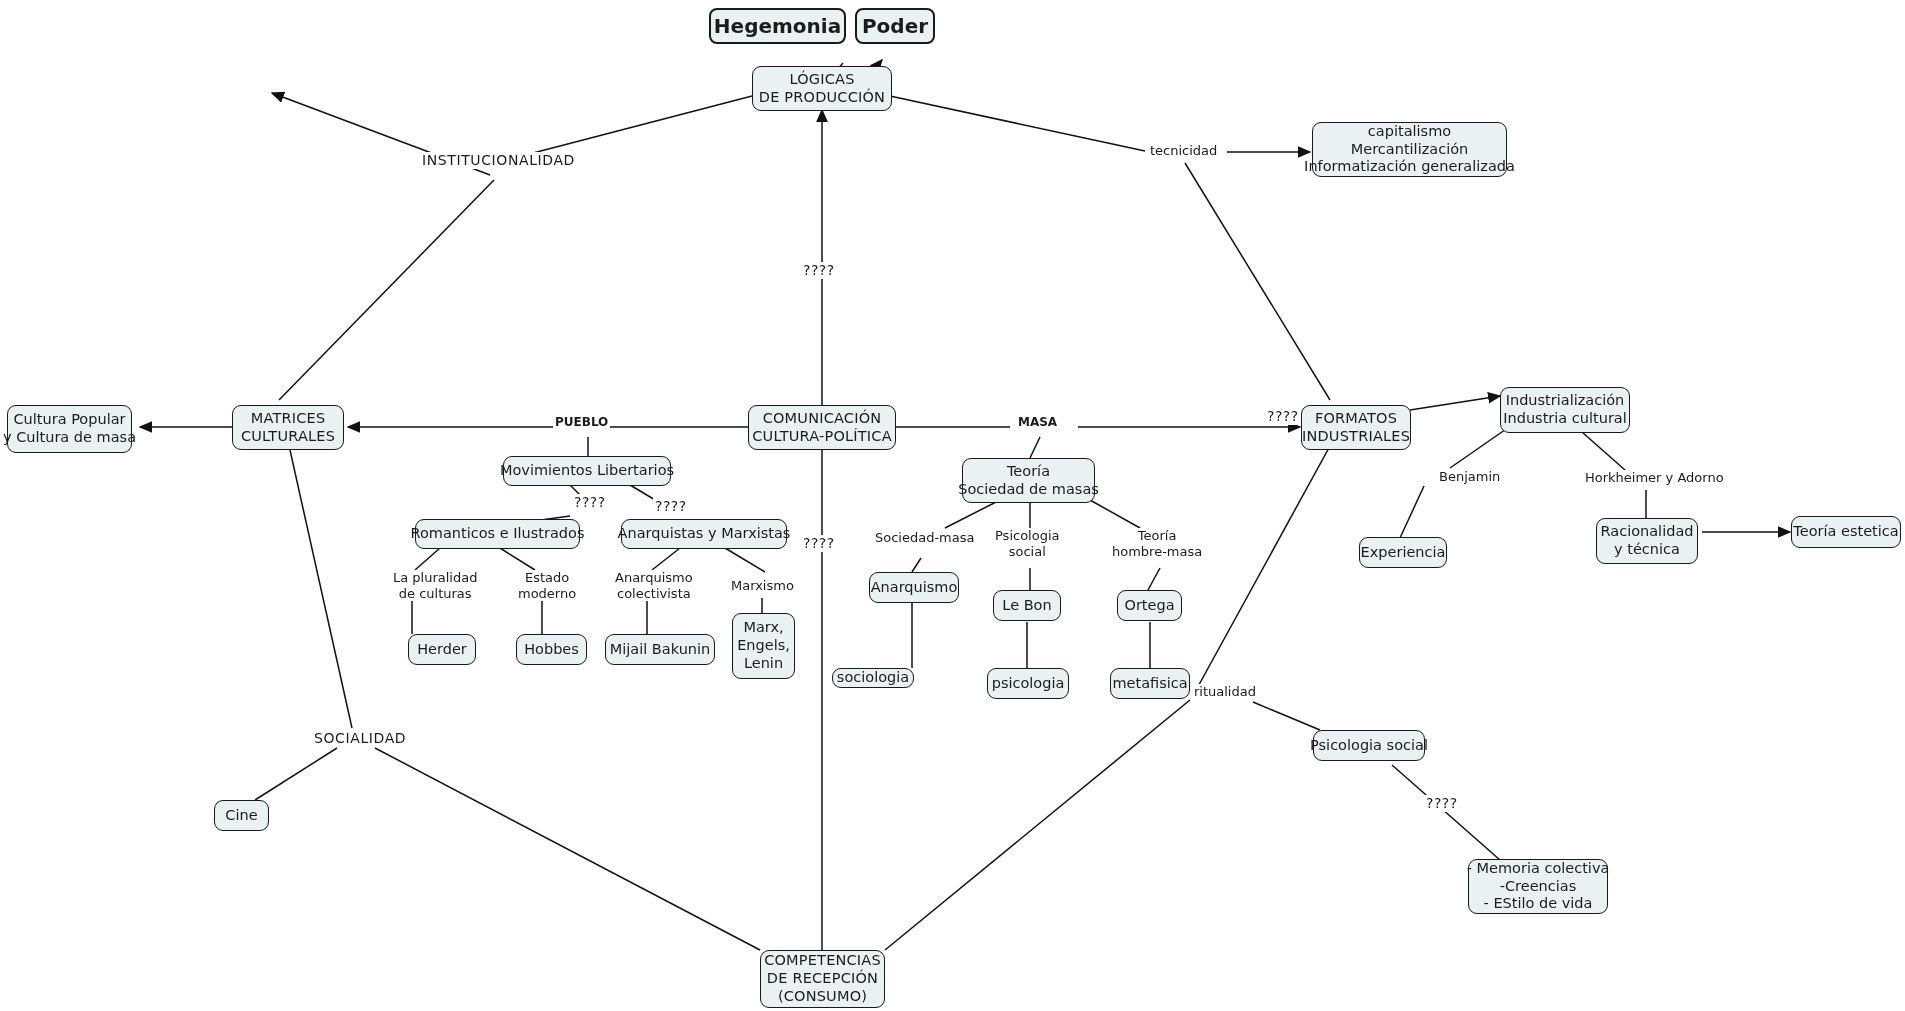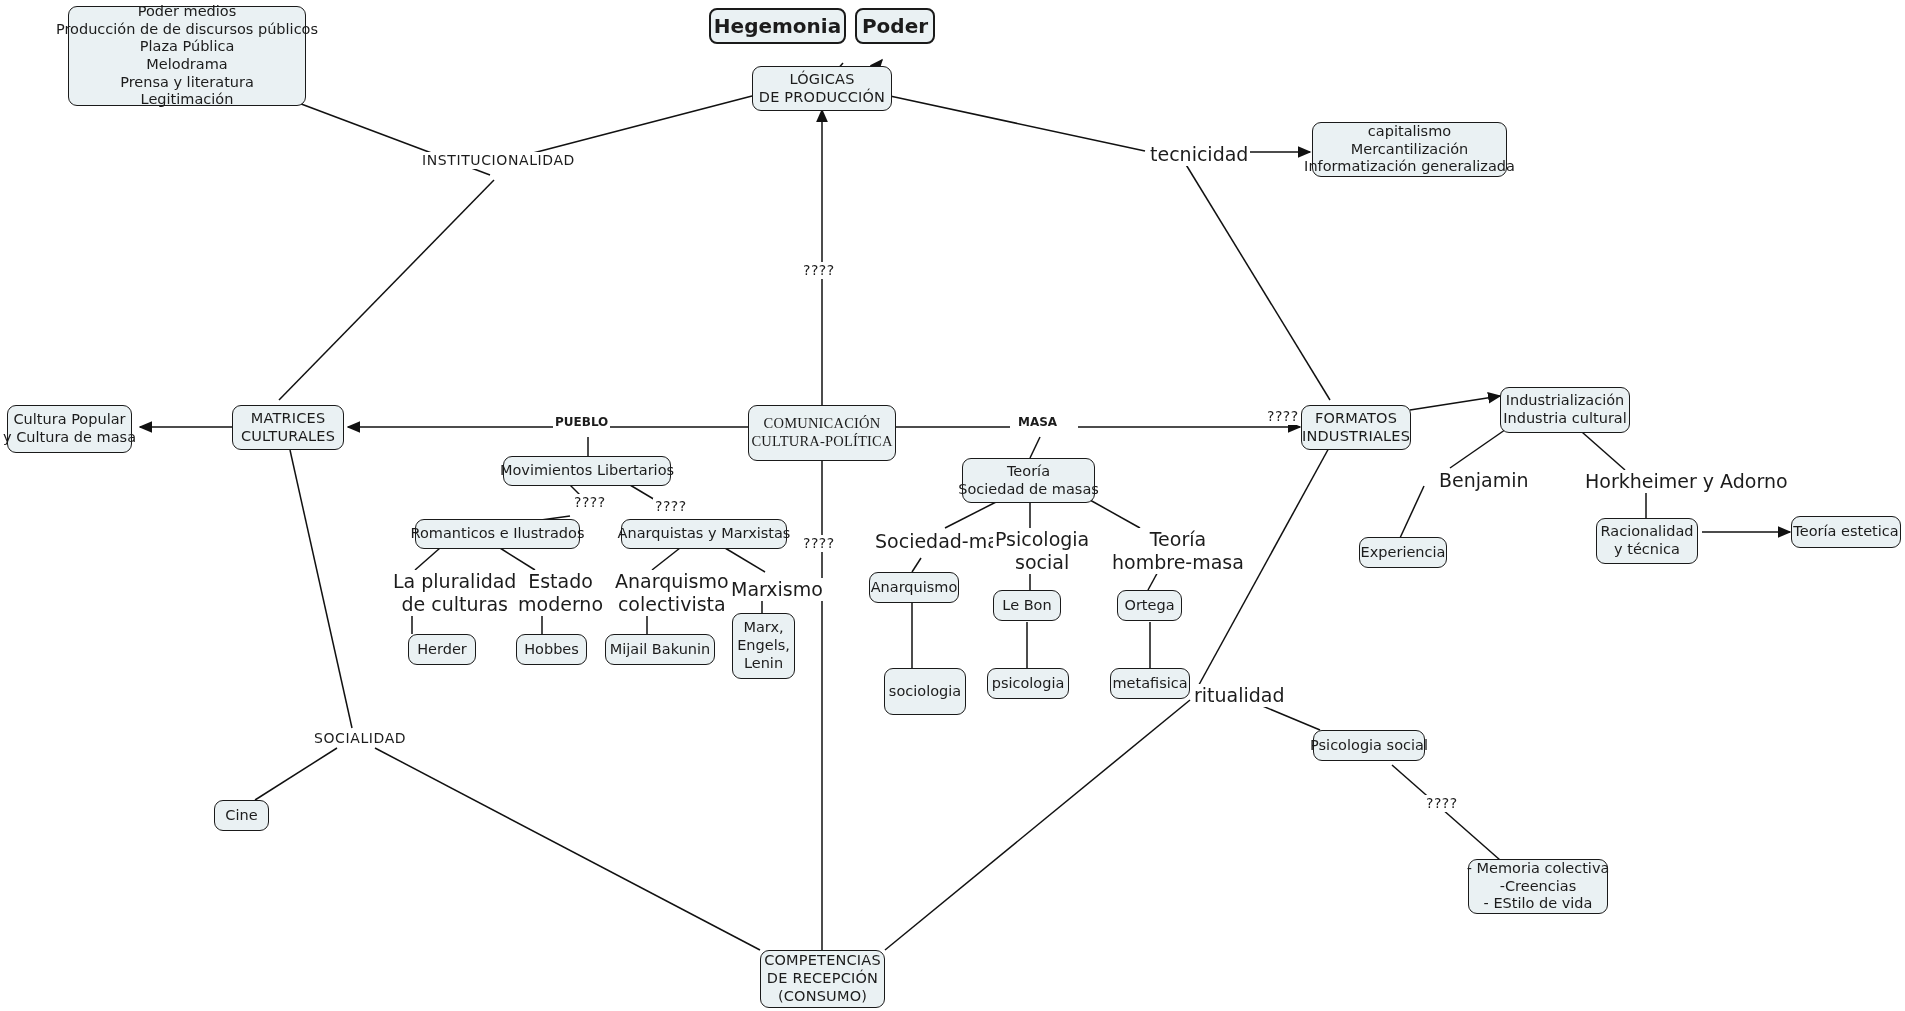--- a/index.html
+++ b/index.html
@@ -48,21 +48,21 @@
   }
   .node.bold {
     font-weight: bold;
     font-size: 20px;
     border-width: 2px;
     border-radius: 8px;
   }
   .elabel {
     position: absolute;
     color: #1c1c1c;
-    font-size: 19px;
+    font-size: 13px;
     line-height: 1.2;
     text-align: center;
     white-space: pre;
     background: #ffffff;
     padding: 0 2px;
     z-index: 4;
   }
   .elabel.strong {
     font-weight: bold;
     font-size: 12px;
@@ -156,45 +156,39 @@
       <line x1="1090" y1="500" x2="1140" y2="528"></line>
       <line x1="921" y1="558" x2="912" y2="572"></line>
       <line x1="1030" y1="568" x2="1030" y2="590"></line>
       <line x1="1160" y1="568" x2="1148" y2="590"></line>
       <line x1="912" y1="602" x2="912" y2="668"></line>
       <line x1="1027" y1="622" x2="1027" y2="668"></line>
       <line x1="1150" y1="622" x2="1150" y2="668"></line>
     </g>
   </svg>
 
-  <div class="node" style="left:68px; top:6px; width:238px; height:100px;">Poder medios
-Producción de de discursos públicos
-Plaza Pública
-Melodrama
-Prensa y literatura
-Legitimación</div>
 
   <div class="node bold" style="left:709px; top:8px; width:137px; height:36px;">Hegemonia</div>
 
   <div class="node bold" style="left:855px; top:8px; width:80px; height:36px;">Poder</div>
 
   <div class="node caps" style="left:752px; top:66px; width:140px; height:45px;">LÓGICAS
 DE PRODUCCIÓN</div>
 
   <div class="node" style="left:1312px; top:122px; width:195px; height:55px;">capitalismo
 Mercantilización
 Informatización generalizada</div>
 
   <div class="node" style="left:7px; top:405px; width:125px; height:48px;">Cultura Popular
 y Cultura de masa</div>
 
   <div class="node caps" style="left:232px; top:405px; width:112px; height:45px;">MATRICES
 CULTURALES</div>
 
-  <div class="node caps" style="left:748px; top:405px; width:148px; height:56px;font-family:Liberation Serif, serif;">COMUNICACIÓN
+  <div class="node caps" style="left:748px; top:405px; width:148px; height:45px;">COMUNICACIÓN
 CULTURA-POLÍTICA</div>
 
   <div class="node caps" style="left:1301px; top:405px; width:110px; height:45px;border-radius:9px;">FORMATOS
 INDUSTRIALES</div>
 
   <div class="node" style="left:1500px; top:387px; width:130px; height:46px;">Industrialización
 Industria cultural</div>
 
   <div class="node" style="left:1791px; top:516px; width:110px; height:32px;">Teoría estetica</div>
 
@@ -221,21 +215,21 @@
 
   <div class="node" style="left:962px; top:458px; width:133px; height:45px;">Teoría
 Sociedad de masas</div>
 
   <div class="node" style="left:869px; top:572px; width:90px; height:31px;">Anarquismo</div>
 
   <div class="node" style="left:993px; top:590px; width:68px; height:31px;">Le Bon</div>
 
   <div class="node" style="left:1117px; top:590px; width:65px; height:31px;">Ortega</div>
 
-  <div class="node" style="left:884px; top:668px; width:82px; height:47px;">sociologia</div>
+  <div class="node" style="left:832px; top:668px; width:82px; height:20px;">sociologia</div>
 
   <div class="node" style="left:987px; top:668px; width:82px; height:31px;">psicologia</div>
 
   <div class="node" style="left:1110px; top:668px; width:80px; height:31px;">metafisica</div>
 
   <div class="node" style="left:1313px; top:730px; width:112px; height:31px;">Psicologia social</div>
 
   <div class="node" style="left:1468px; top:859px; width:140px; height:55px;">- Memoria colectiva
 -Creencias
 - EStilo de vida</div>

